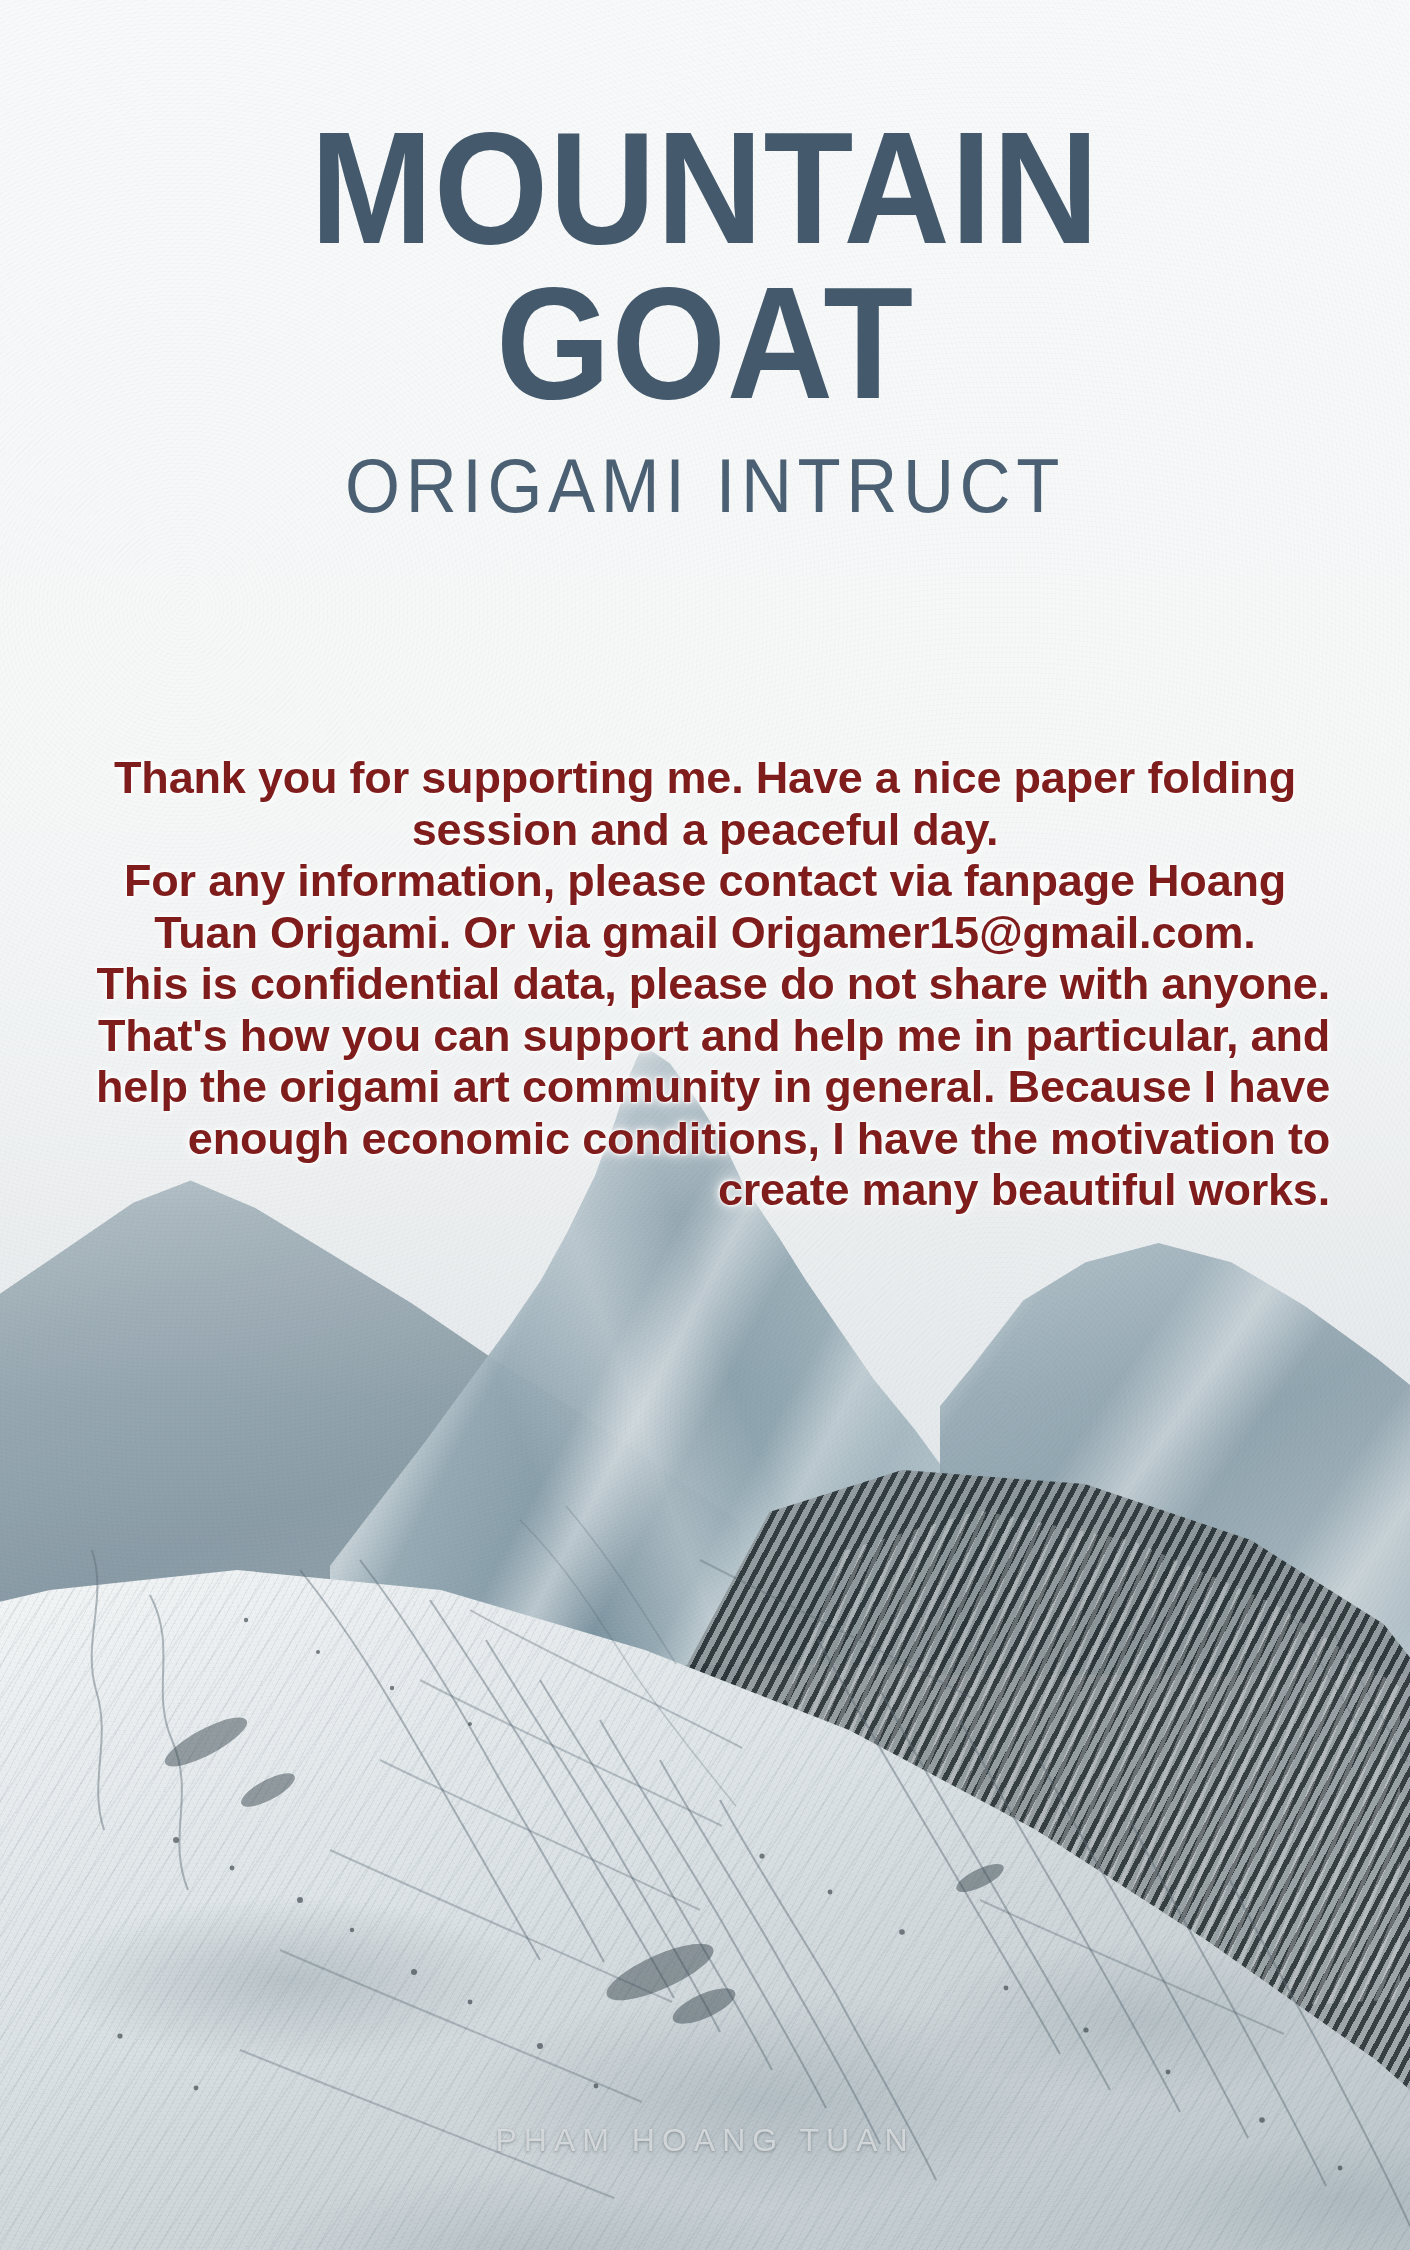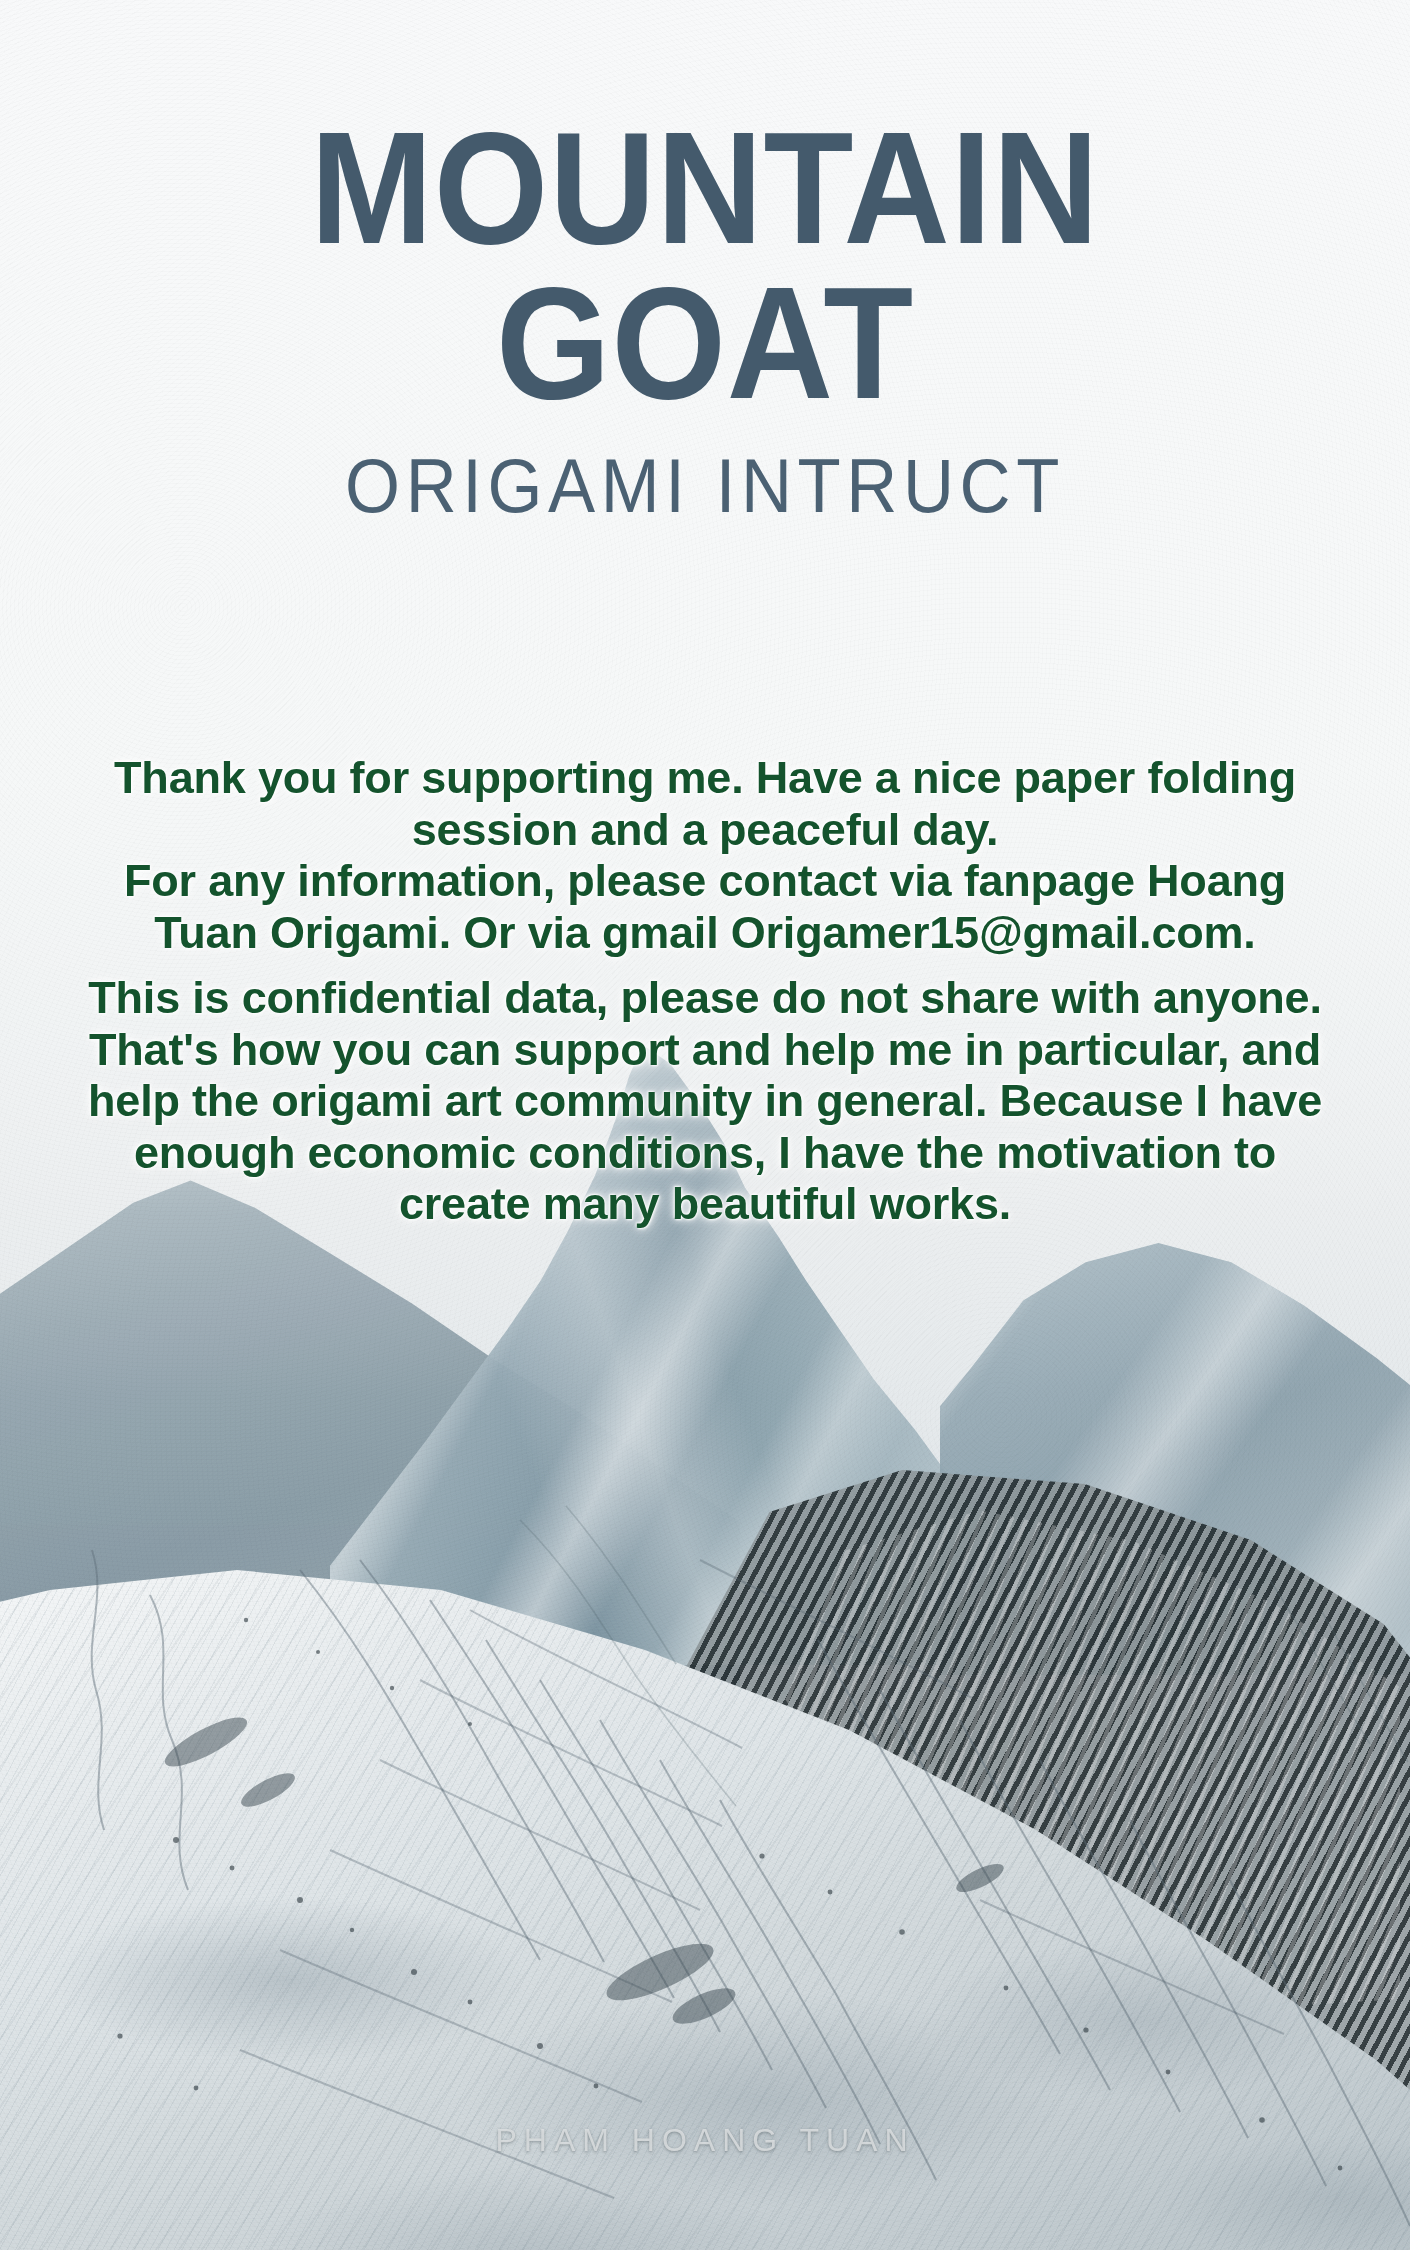--- a/index.html
+++ b/index.html
@@ -274,34 +274,34 @@
     position: absolute;
     top: 752px;
     left: 0;
     width: 100%;
     text-align: center;
     padding: 0 80px;
     box-sizing: border-box;
   }
   .body-para {
     margin: 0;
-    color: #14532d;
+    color: #7f1d1d;
     font-family: "Liberation Sans Narrow", "Liberation Sans", sans-serif;
     font-weight: 700;
     font-size: 45px;
     line-height: 51.5px;
     letter-spacing: -0.2px;
     text-shadow:
        0 0 7px rgba(255,255,255,.95),
        0 0 14px rgba(255,255,255,.85),
        1px 1px 2px rgba(255,255,255,.9),
       -1px -1px 2px rgba(255,255,255,.9);
     white-space: pre-line;
   }
-  .body-para + .body-para { margin-top: 14px; }
+  .body-para + .body-para { margin-top: 0; text-align: right; }
 
   .footer {
     position: absolute;
     top: 2122px;
     left: 0;
     width: 100%;
     text-align: center;
   }
   .signature {
     color: rgba(225,228,229,.78);

